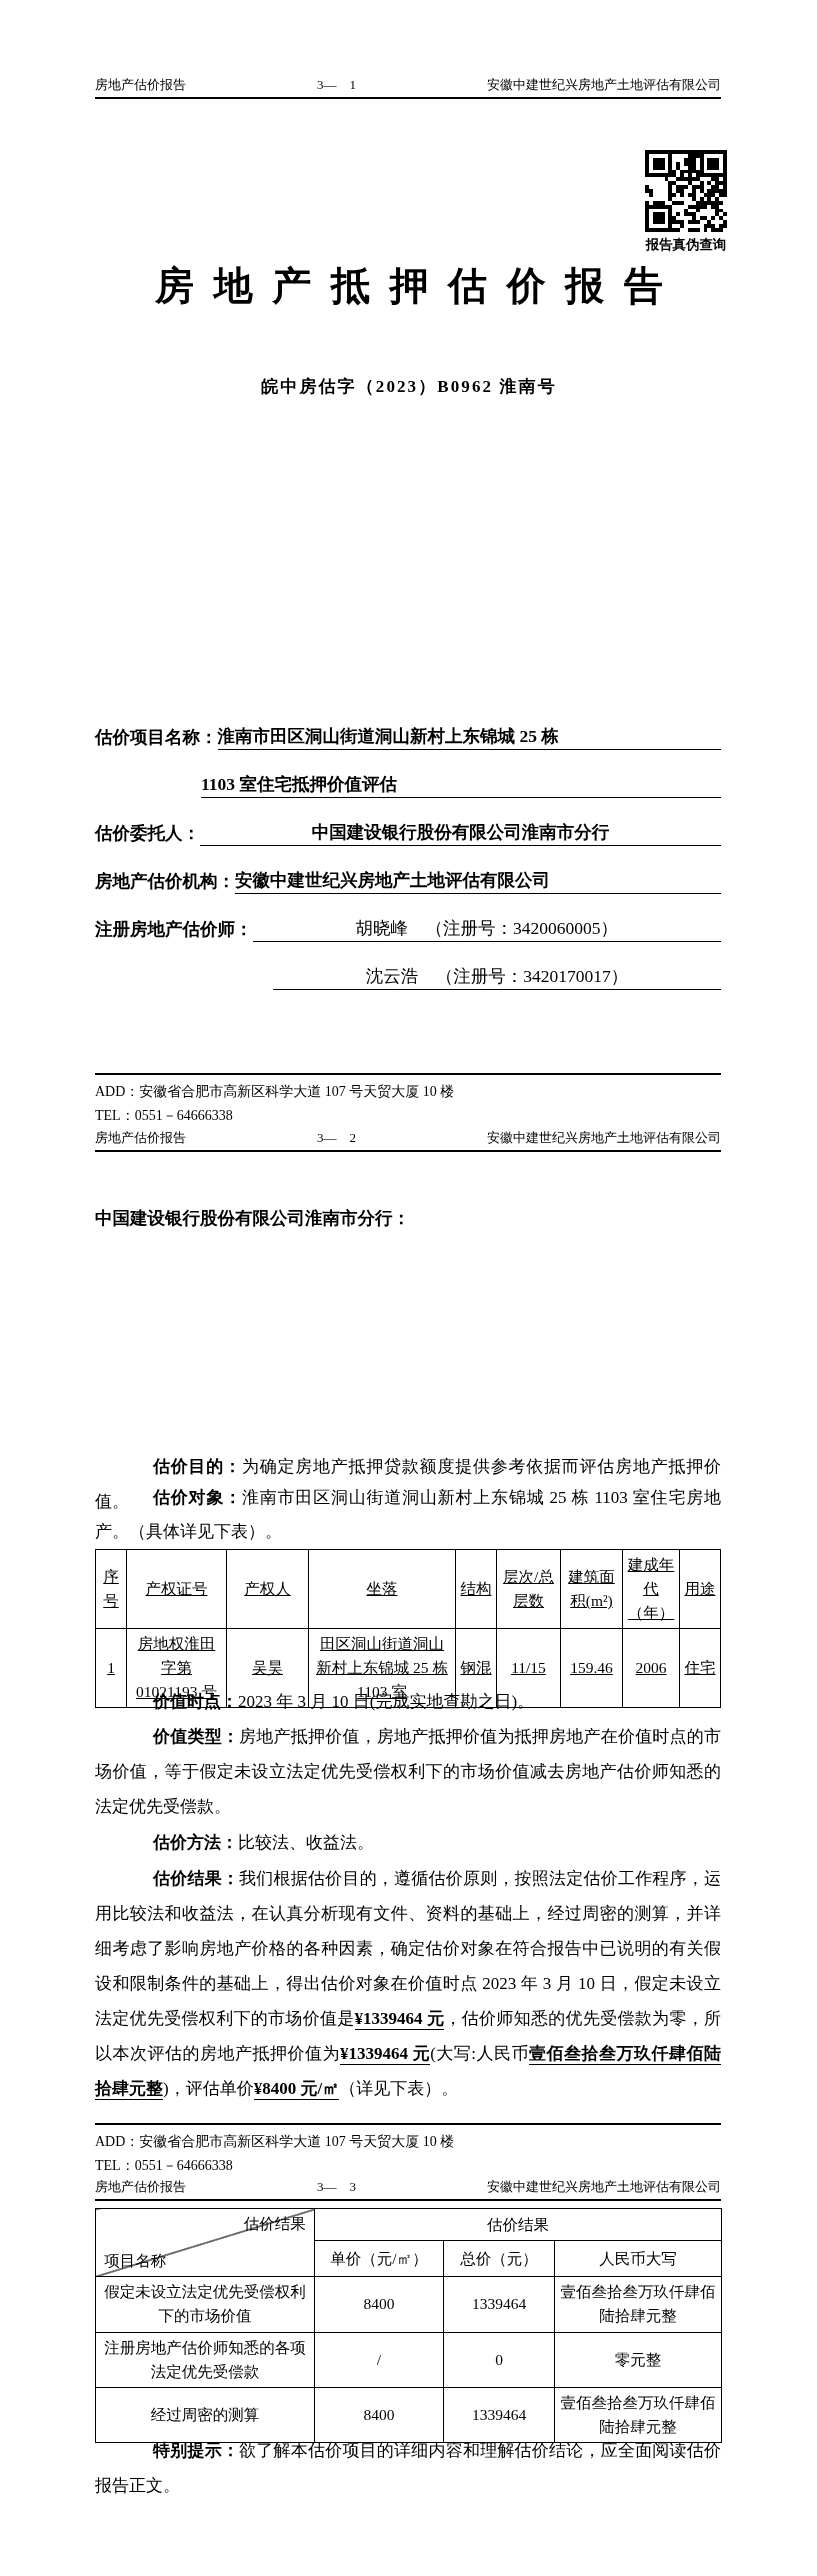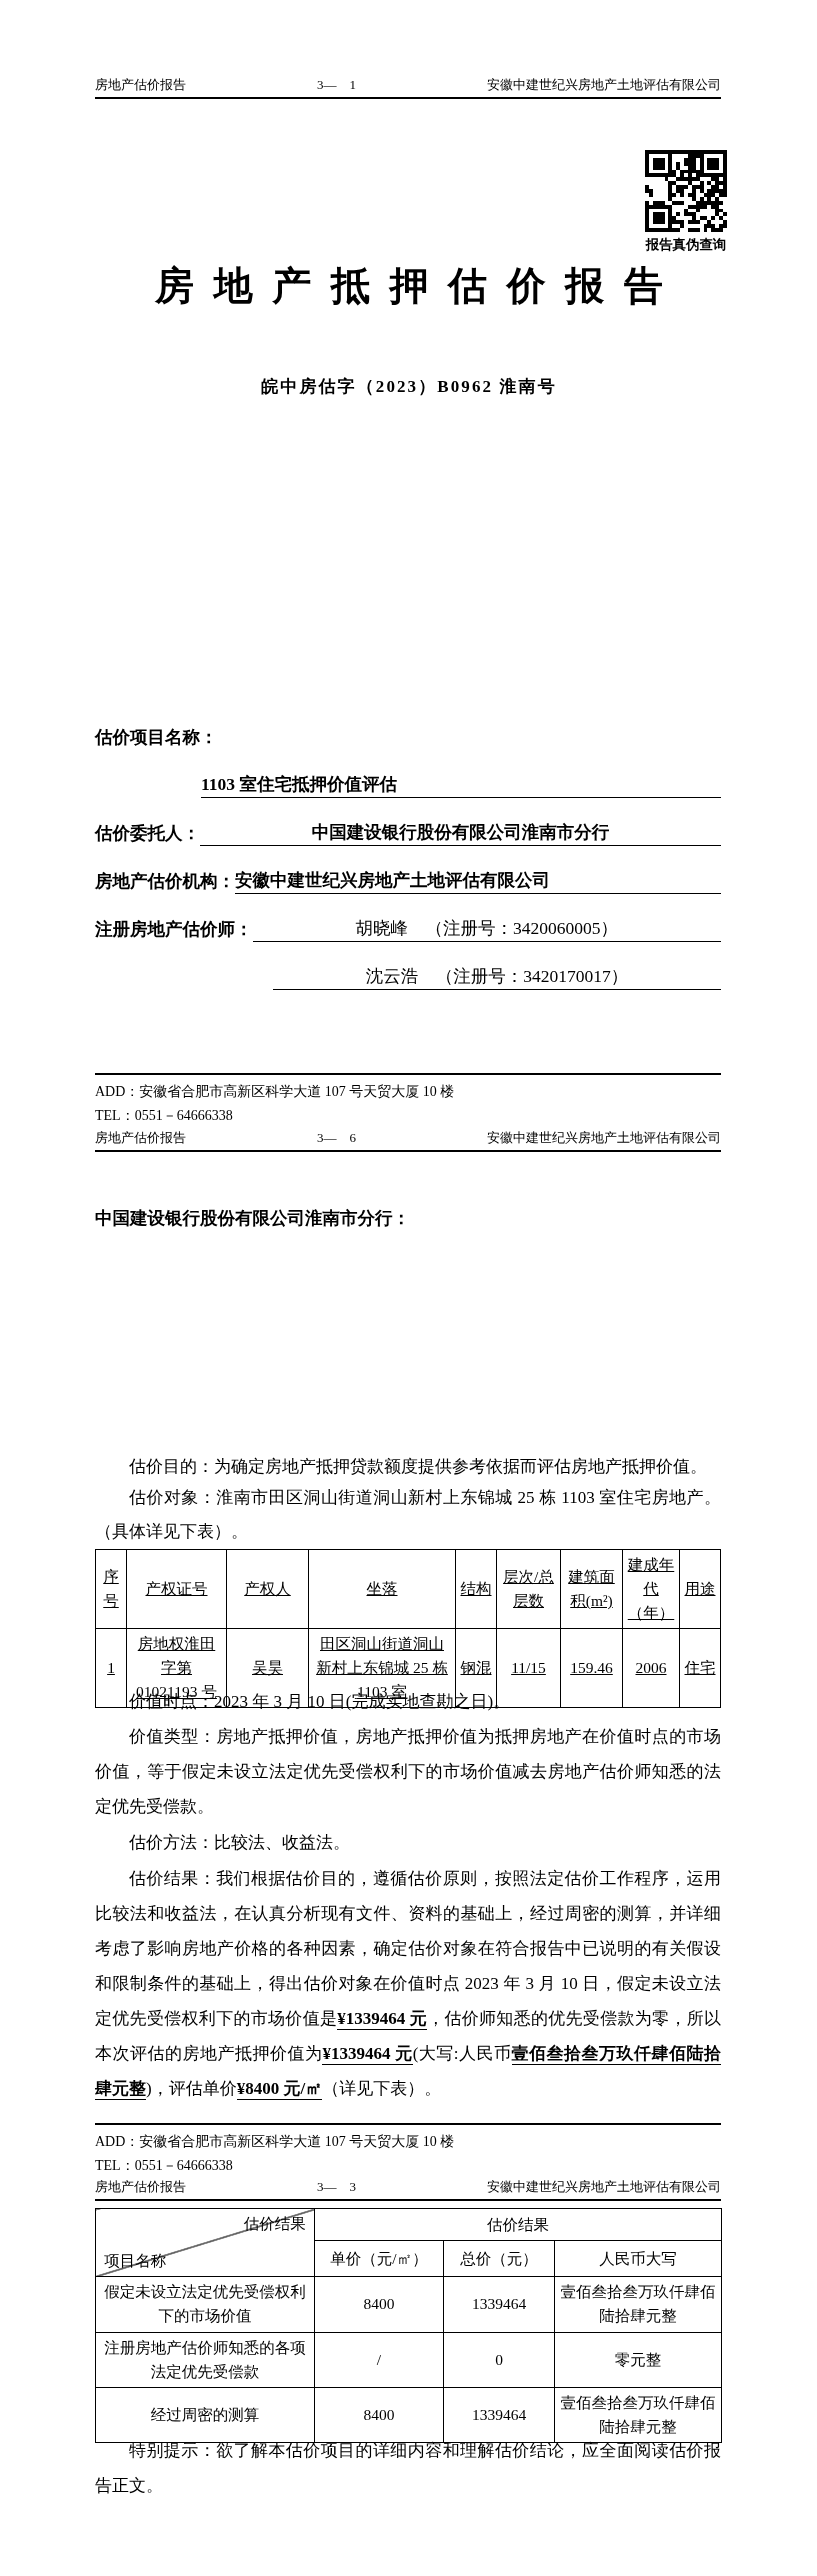--- a/index.html
+++ b/index.html
@@ -30,21 +30,21 @@
   .fsp1{width:106px;flex:none;}
   .fsp2{width:178px;flex:none;}
   .fval{flex:1;border-bottom:1.5px solid #000;text-align:center;font-weight:bold;
         white-space:nowrap;padding-bottom:1px;}
   .fval.left{text-align:left;}
   .fval.normal{font-weight:normal;}
 
   
   .bt{font-size:17px;line-height:35px;text-align:justify;}
   .ind{text-indent:2em;}
-  .blabel{font-family:"Liberation Sans","DejaVu Sans",sans-serif;font-weight:normal;}
+  .blabel{font-family:"Liberation Sans","DejaVu Sans",sans-serif;font-weight:bold;margin-left:24px;}
   .bu{font-weight:bold;border-bottom:1px solid #000;padding-bottom:1px;}
   .letter-title{width:818px;text-align:center;font-size:19.6px;font-weight:bold;
                 letter-spacing:2.6px;font-family:"Liberation Sans","DejaVu Sans",sans-serif;}
   .salut{font-size:17.5px;font-weight:bold;font-family:"Liberation Sans","DejaVu Sans",sans-serif;}
 
   
   table{border-collapse:collapse;table-layout:fixed;width:626px;font-size:15.5px;}
   td,th{border:1px solid #000;text-align:center;vertical-align:middle;
         font-weight:normal;padding:3.1px 4.1px;line-height:1.55;}
   table{border:1.5px solid #000;}
@@ -321,20 +321,21 @@
         <div style="grid-area: 21 / 19;"></div>
         <div style="grid-area: 21 / 20;"></div>
       </div>
     <div class="qr-cap">报告真伪查询</div>
   </div>
   <div class="abs docno" style="top:375px;left:0;">皖中房估字（2023）B0962 淮南号</div>
 
   <div class="abs w" style="top:717px;">
     <div class="frow">
       <span class="flabel">估价项目名称：</span>
+      <span class="fval left">淮南市田区洞山街道洞山新村上东锦城 25 栋</span>
     </div>
     <div class="frow">
       <span class="fsp1"></span>
       <span class="fval left">1103 室住宅抵押价值评估</span>
     </div>
     <div class="frow">
       <span class="flabel">估价委托人：</span>
       <span class="fval">中国建设银行股份有限公司淮南市分行</span>
     </div>
     <div class="frow">
@@ -351,21 +352,21 @@
     </div>
   </div>
 
   <div class="abs w ftr" style="top:1073px;">
     <div>ADD：安徽省合肥市高新区科学大道 107 号天贸大厦 10 楼</div>
     <div>TEL：0551－64666338</div>
   </div>
 
   <div class="abs w hdr" style="top:1129px;">
     <span>房地产估价报告</span>
-    <span class="c">3—　6</span>
+    <span class="c">3—　2</span>
     <span>安徽中建世纪兴房地产土地评估有限公司</span>
   </div>
 
   <div class="abs w salut" style="top:1206px;">中国建设银行股份有限公司淮南市分行：</div>
 
 
   <div class="abs w bt ind" style="top:1449px;">
     <span class="blabel">估价目的：</span><span>为确定房地产抵押贷款额度提供参考依据而评估房地产抵押价值。</span>
   </div>
 

